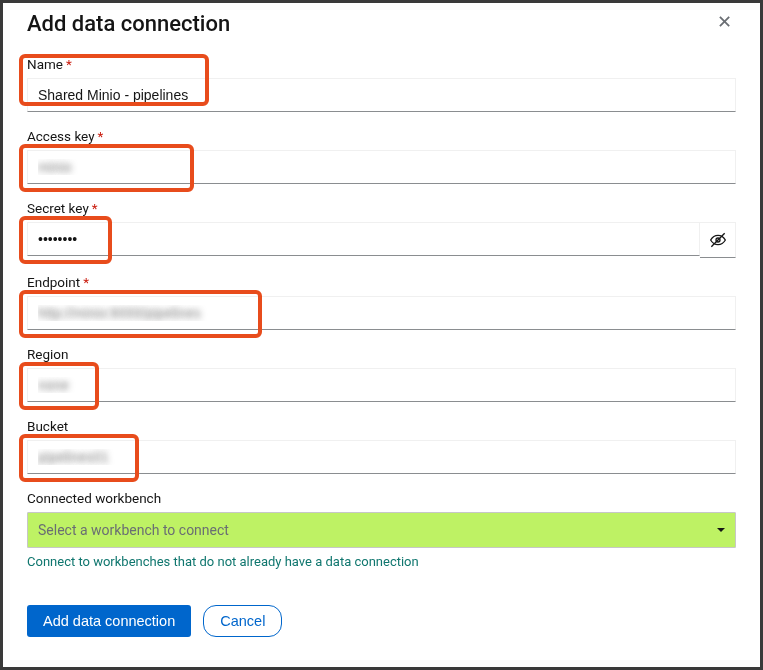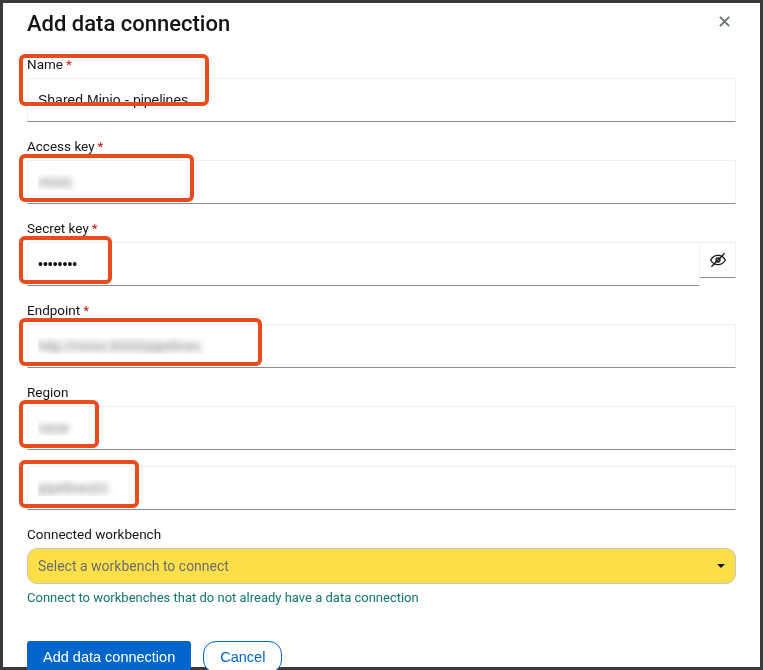--- a/index.html
+++ b/index.html
@@ -47,21 +47,21 @@
       font-weight: 400;
       color: #151515;
       margin-bottom: 6px;
     }
     .required {
       color: #c9190b;
       margin-left: 3px;
     }
     .form-input {
       width: 100%;
-      height: 44px;
+      height: 34px;
       padding: 6px 10px;
       font-size: 14px;
       color: #151515;
       background: #fff;
       border: 1px solid #f0f0f0;
       border-bottom: 1px solid #8a8d90;
       border-radius: 0;
       outline: none;
     }
     .form-input::placeholder {
@@ -108,23 +108,23 @@
     }
     .select-wrap {
       position: relative;
     }
     .select-input {
       width: 100%;
       height: 36px;
       padding: 6px 30px 6px 10px;
       font-size: 14px;
       color: #6a6e73;
-      background: #fde047;
+      background: #bef264;
       border: 1px solid #c7c7c7;
-      border-radius: 10px;
+      border-radius: 1px;
       outline: none;
       cursor: pointer;
       display: flex;
       align-items: center;
     }
     .caret-down {
       position: absolute;
       right: 10px;
       top: 50%;
       transform: translateY(-50%);
@@ -218,20 +218,23 @@
     <label class="form-label">
       <span>Region</span>
     </label>
     <div class="input-wrapper">
       <input type="text" class="form-input blurred" value="none" style="">
       <div class="highlight-box" style="left:-8px; top:-6px; width:80px; height:48px;"></div>
     </div>
   </div>
 
   <div class="form-group">
+    <label class="form-label">
+      <span>Bucket</span>
+    </label>
     <div class="input-wrapper">
       <input type="text" class="form-input blurred" value="pipelines01" style="">
       <div class="highlight-box" style="left:-8px; top:-6px; width:120px; height:48px;"></div>
     </div>
   </div>
 
   <div class="form-group">
     <label class="form-label">Connected workbench</label>
     <div class="select-wrap">
       <div class="select-input">

